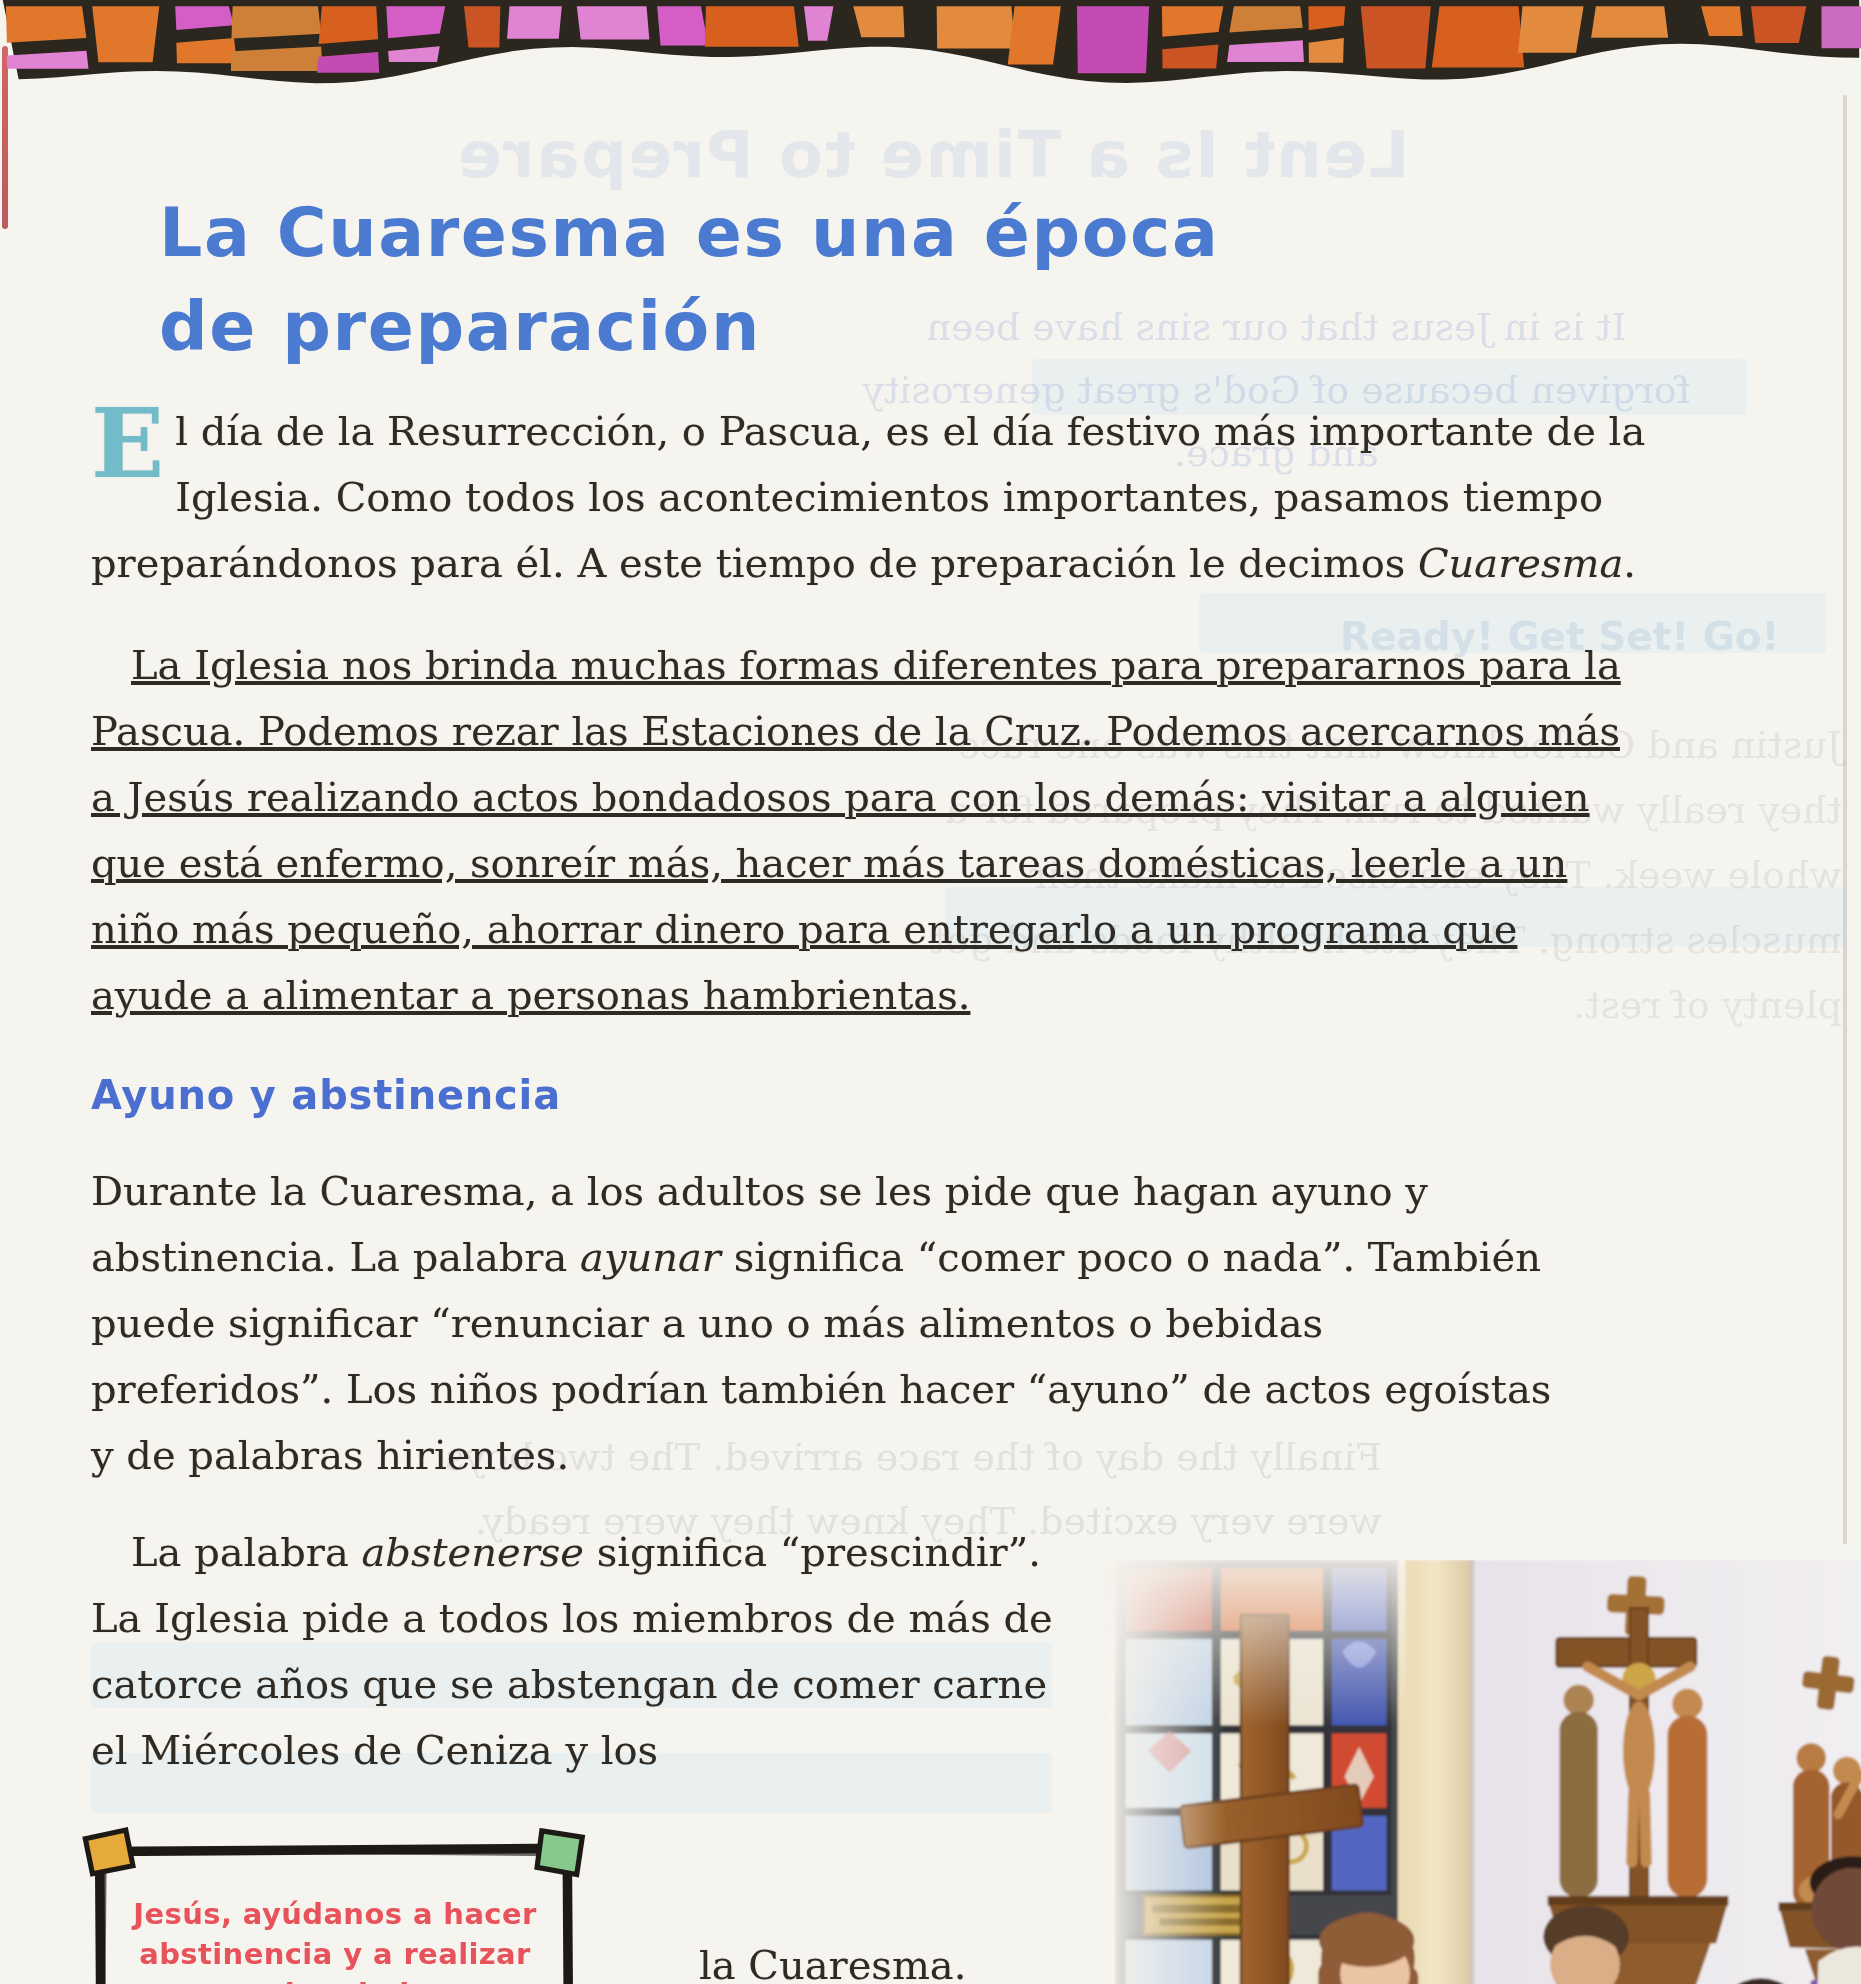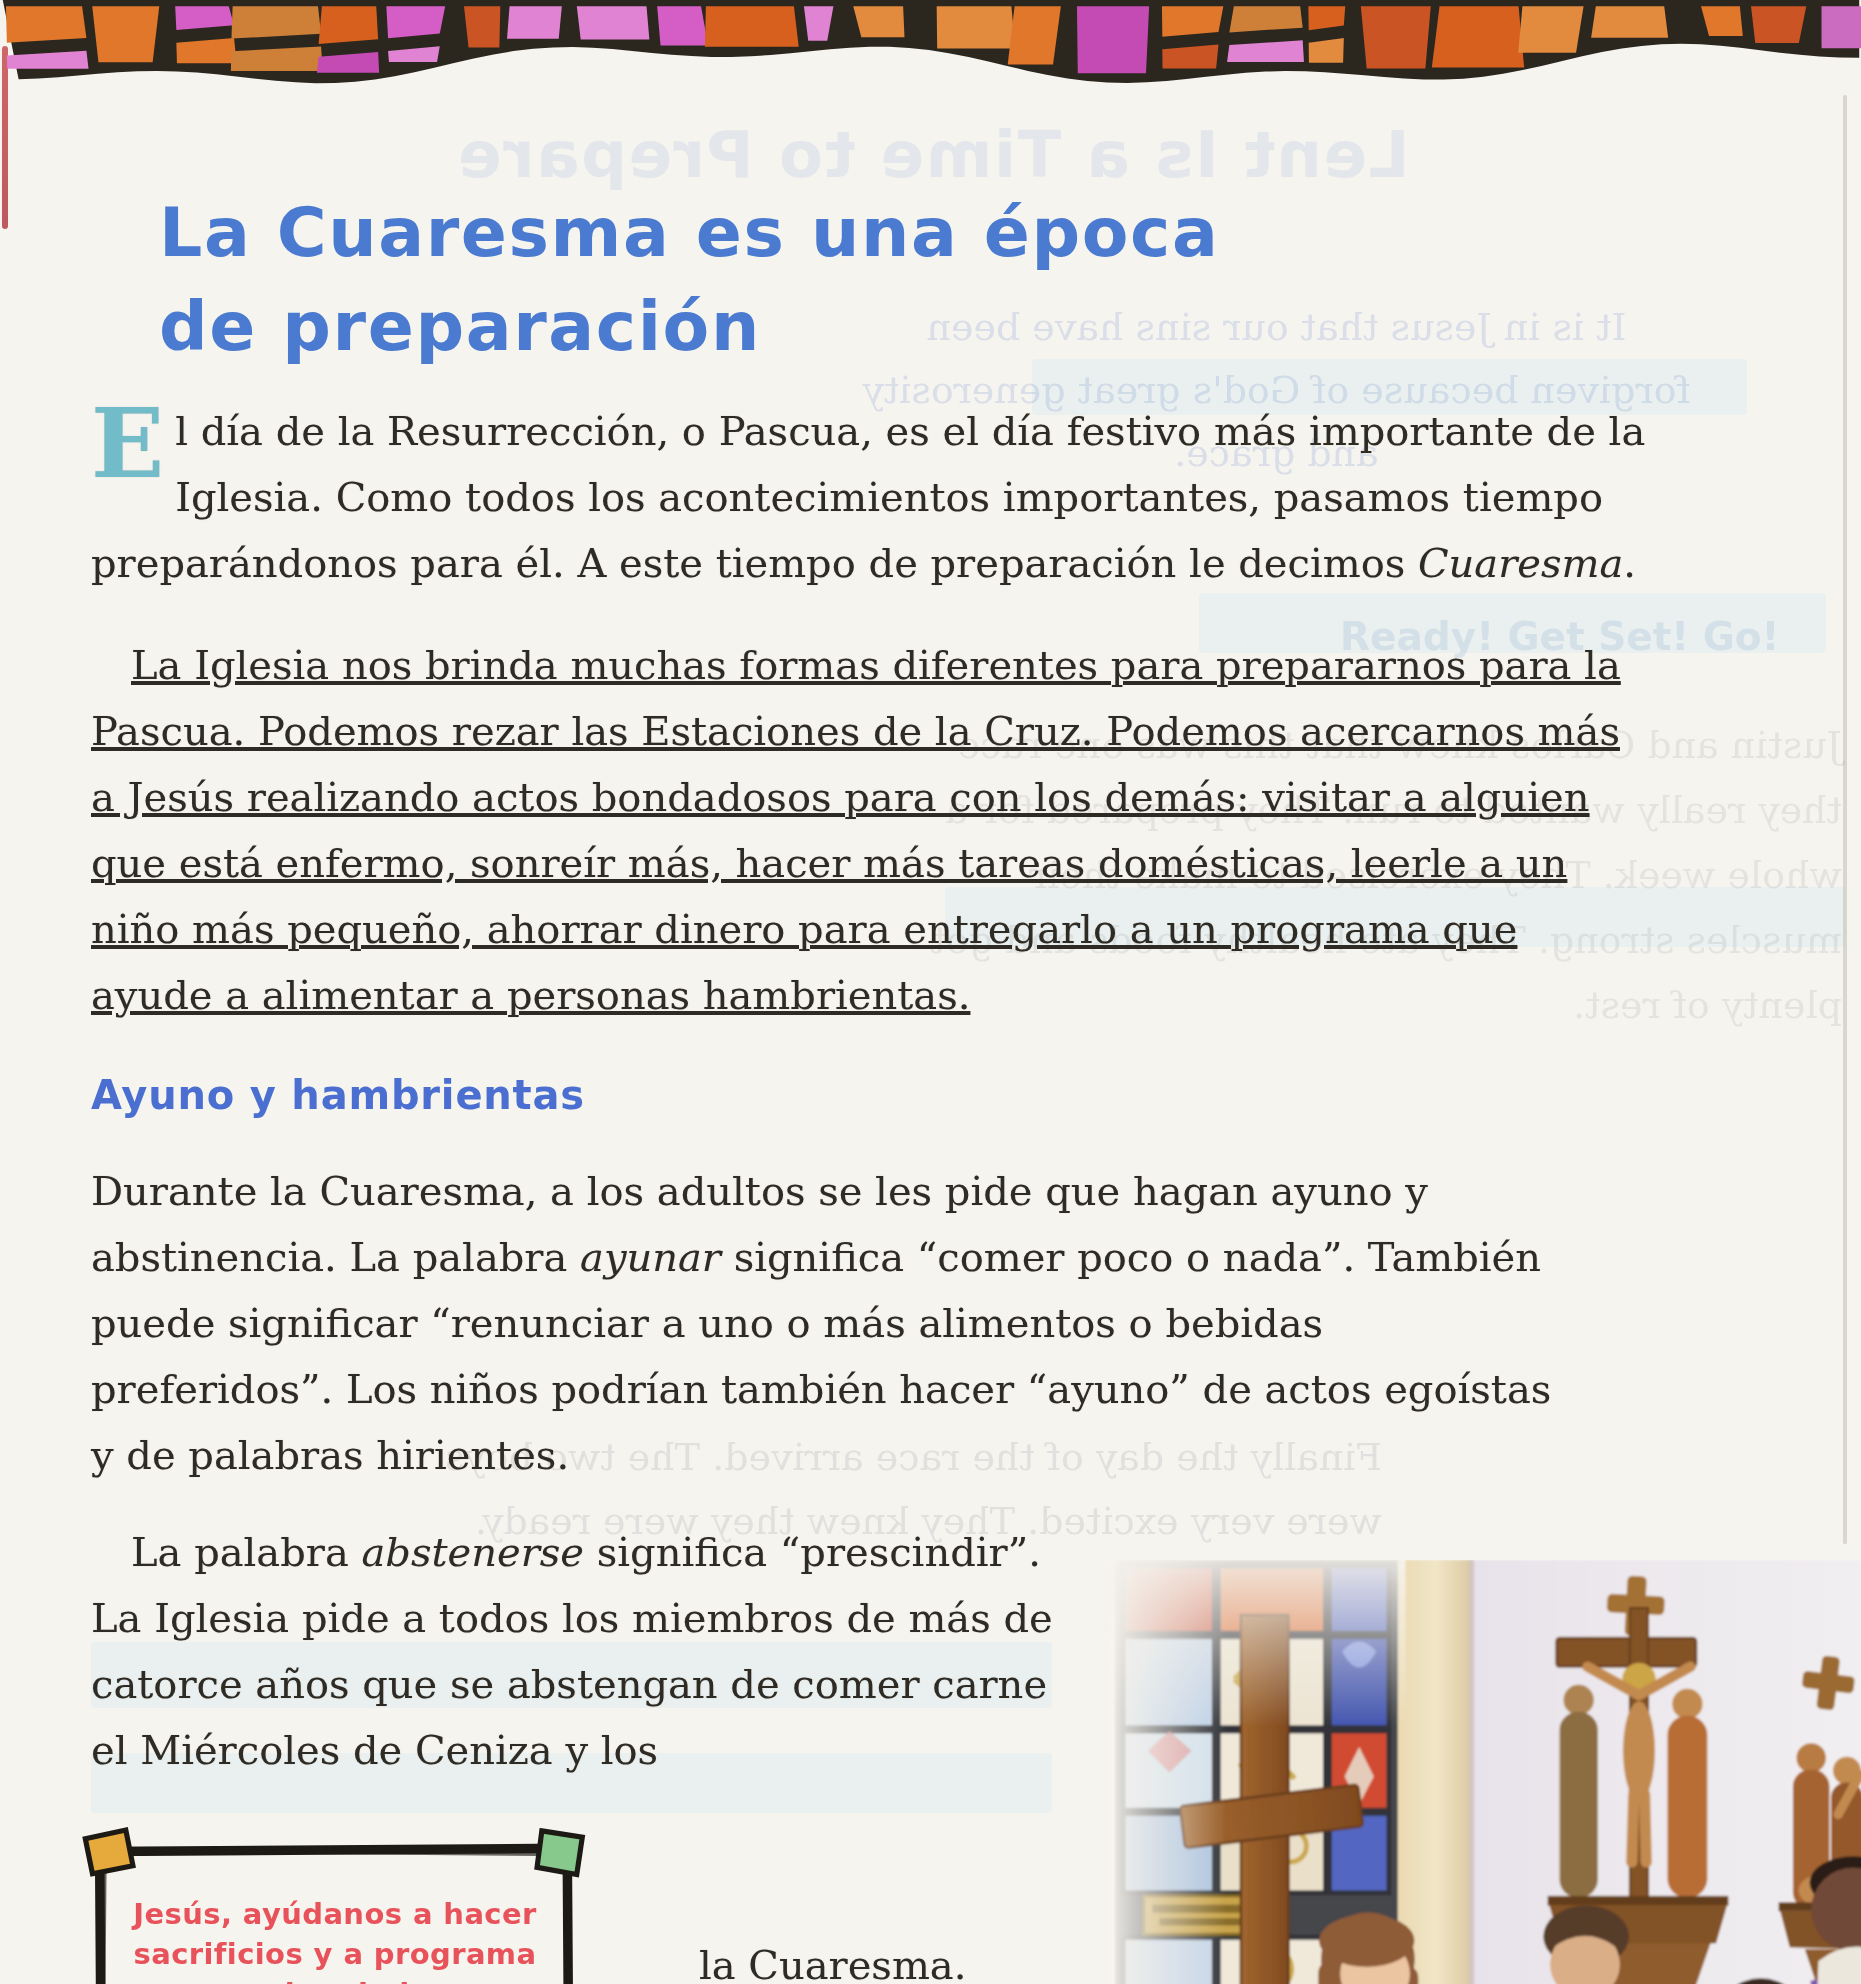--- a/index.html
+++ b/index.html
@@ -152,21 +152,21 @@
     <div>La Cuaresma es una época</div>
     <div>de preparación</div>
   </div>
 
   <div id="p1" class="para">
     <span class="dropcap">E</span><span>l día de la Resurrección, o Pascua, es el día festivo más importante de la Iglesia. Como todos los acontecimientos importantes, pasamos tiempo preparándonos para él. A este tiempo de preparación le decimos </span><i>Cuaresma</i><span>.</span>
   </div>
 
   <div id="p2" class="para">La Iglesia nos brinda muchas formas diferentes para prepararnos para la Pascua. Podemos rezar las Estaciones de la Cruz. Podemos acercarnos más a Jesús realizando actos bondadosos para con los demás: visitar a alguien que está enfermo, sonreír más, hacer más tareas domésticas, leerle a un niño más pequeño, ahorrar dinero para entregarlo a un programa que ayude a alimentar a personas hambrientas.</div>
 
-  <div id="heading2">Ayuno y hambrientas</div>
+  <div id="heading2">Ayuno y abstinencia</div>
 
   <div id="p3" class="para">
     <span>Durante la Cuaresma, a los adultos se les pide que hagan ayuno y abstinencia. La palabra </span><i>ayunar</i><span> significa “comer poco o nada”. También puede significar “renunciar a uno o más alimentos o bebidas preferidos”. Los niños podrían también hacer “ayuno” de actos egoístas y de palabras hirientes.</span>
   </div>
 
   <div id="p4" class="para">
     <span>La palabra </span><i>abstenerse</i><span> significa “prescindir”. La Iglesia pide a todos los miembros de más de catorce años que se abstengan de comer carne el Miércoles de Ceniza y los</span>
   </div>
   <div id="wrapline2" class="wrapline">la Cuaresma.</div>
 
@@ -175,21 +175,21 @@
       <rect x="88" y="88" width="1178" height="1134" fill="none" stroke="#1d1a15" stroke-width="24" rx="6" transform="rotate(-0.4 677 655)"></rect>
       <rect x="92" y="94" width="1170" height="1122" fill="none" stroke="#1d1a15" stroke-width="10" rx="4" transform="rotate(0.5 677 655)" opacity="0.65"></rect>
 
       <polygon points="48,60 150,38 168,128 66,148" stroke="#1d1a15" stroke-width="13" fill="#e5a93c"></polygon>
       <polygon points="1198,40 1300,56 1286,150 1186,132" stroke="#1d1a15" stroke-width="13" fill="#87c98c"></polygon>
       <polygon points="56,1168 158,1152 172,1250 64,1262" stroke="#1d1a15" stroke-width="13" fill="#c86fd2"></polygon>
       <polygon points="1192,1158 1294,1168 1282,1266 1184,1252" stroke="#1d1a15" stroke-width="13" fill="#e5893b"></polygon>
     </svg>
     <div id="prayer-text">
       <div>Jesús, ayúdanos a hacer</div>
-      <div>sacrificios y a programa</div>
+      <div>abstinencia y a realizar</div>
       <div>actos bondadosos</div>
 
     </div>
   </div>
 
   <div id="photo">
     <svg width="758" height="1001" viewBox="0 0 1910 2521">
       <defs>
         <linearGradient id="wallGrad" x1="0" y1="0" x2="1" y2="0">
           <stop offset="0" stop-color="#e4e0ea"></stop>

